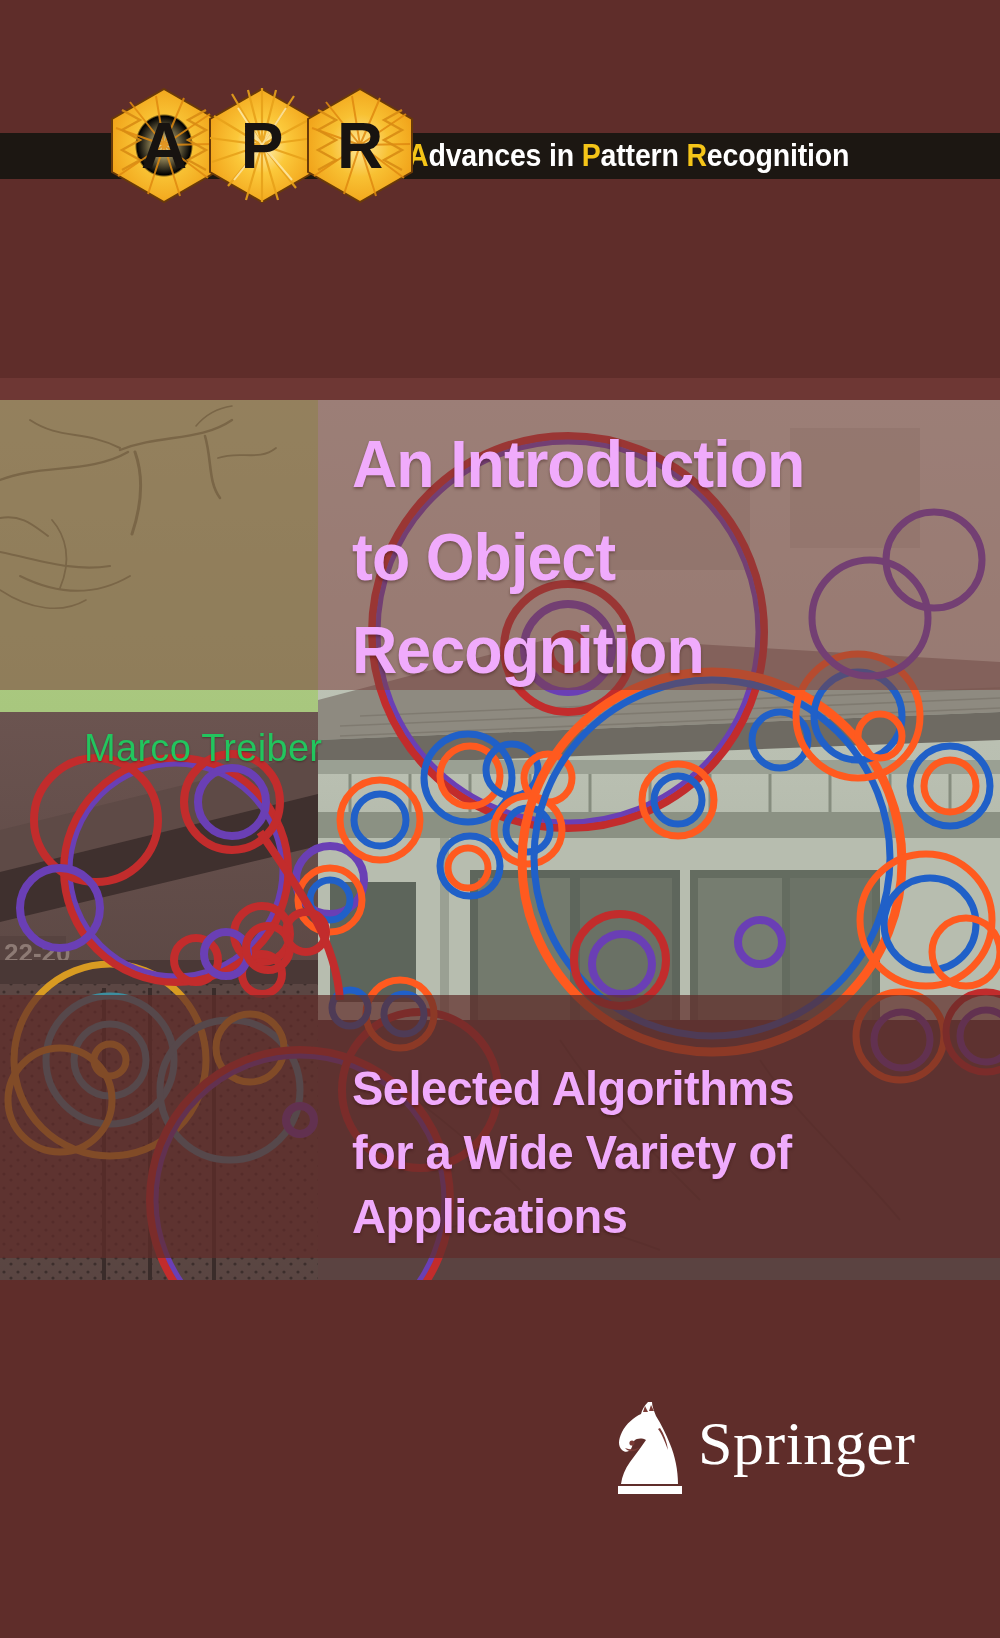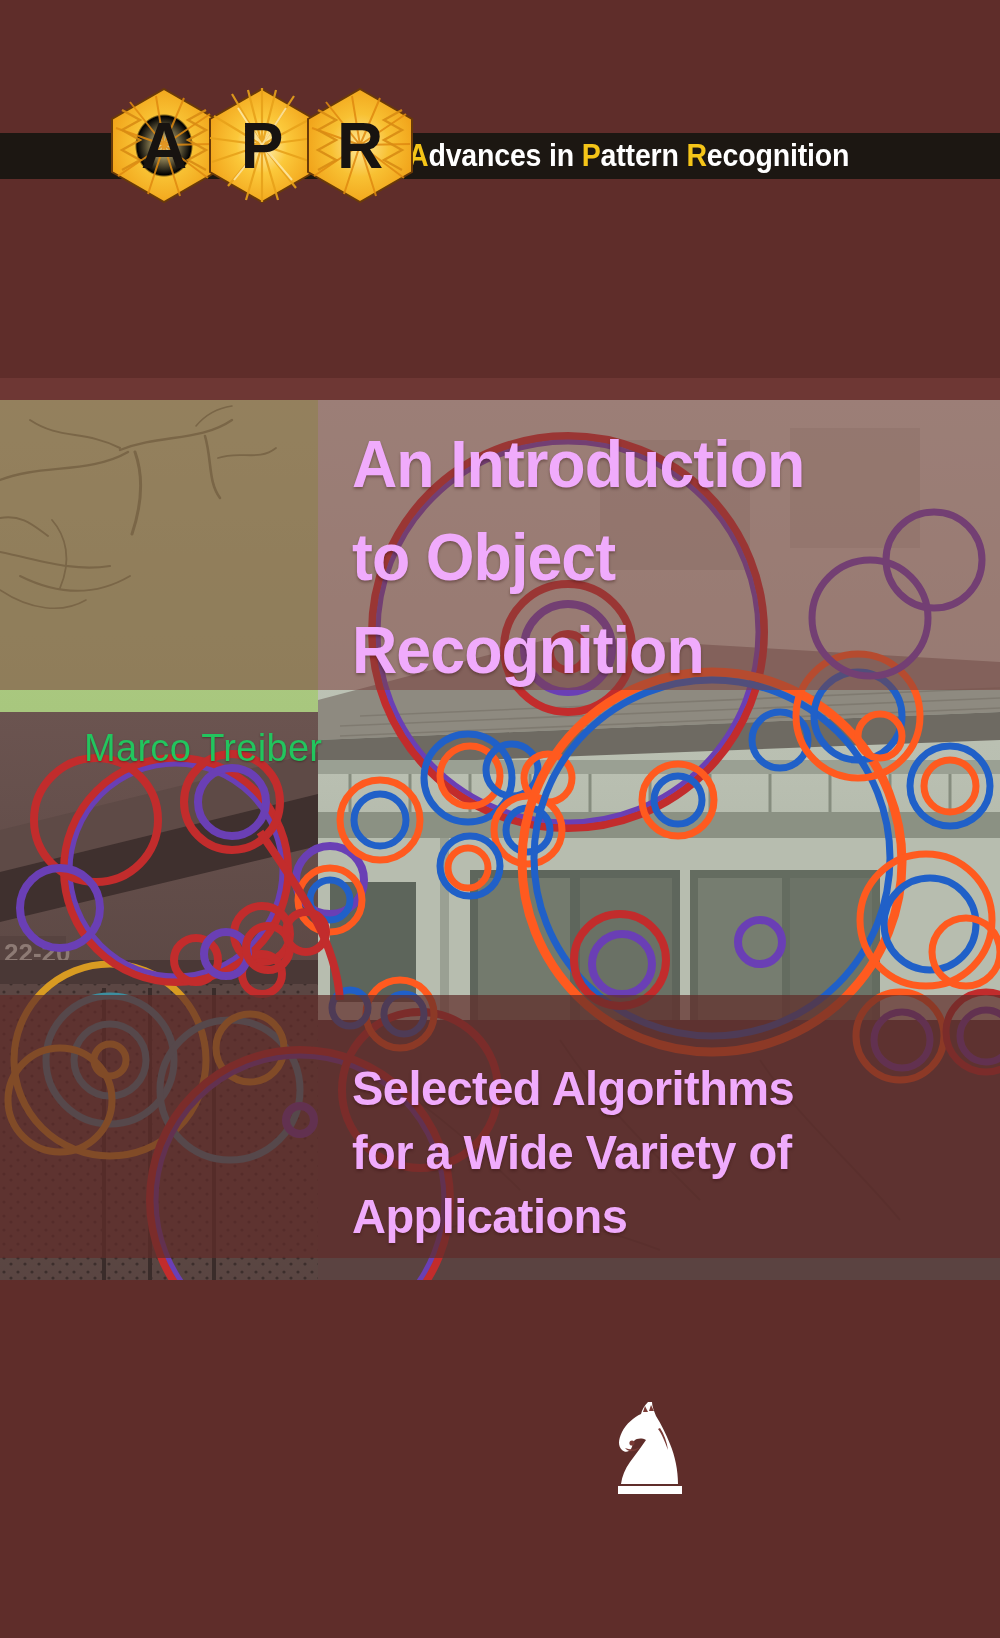--- a/index.html
+++ b/index.html
@@ -416,15 +416,16 @@
         <path d="M6 88 L 70 88 L 70 96 L 6 96 Z"></path>
       </g>
       <g fill="#7a3b36">
         <circle cx="20" cy="45" r="2.6"></circle>
         <path d="M13 50 C 18 52, 24 52, 28 49 C 24 54, 17 55, 13 50 Z"></path>
         <path d="M33 8 L 36 14 L 31 14 Z"></path>
         <path d="M39 7 L 42 13 L 37 13 Z"></path>
         <path d="M48 30 C 52 36, 55 44, 56 52 C 53 44, 50 36, 46 31 Z"></path>
       </g>
     </svg>
+    <span class="springer-word">Springer</span>
   </div>
 
 </div>
 
 </body></html>

